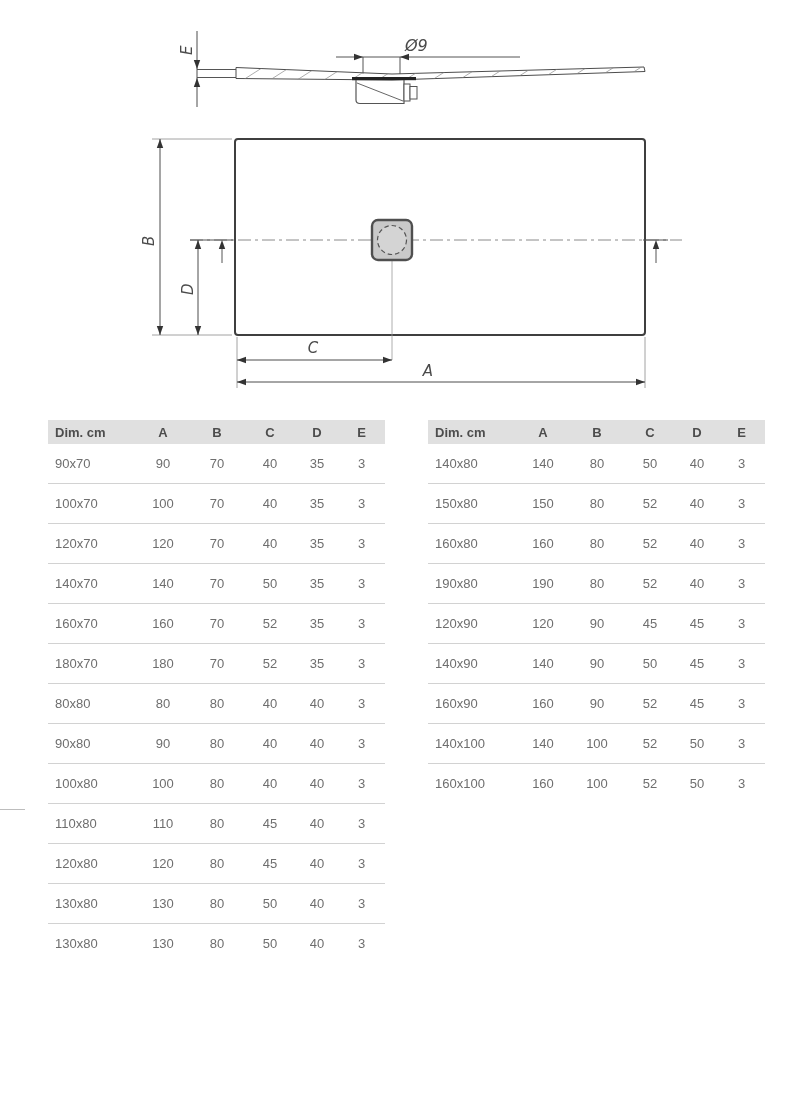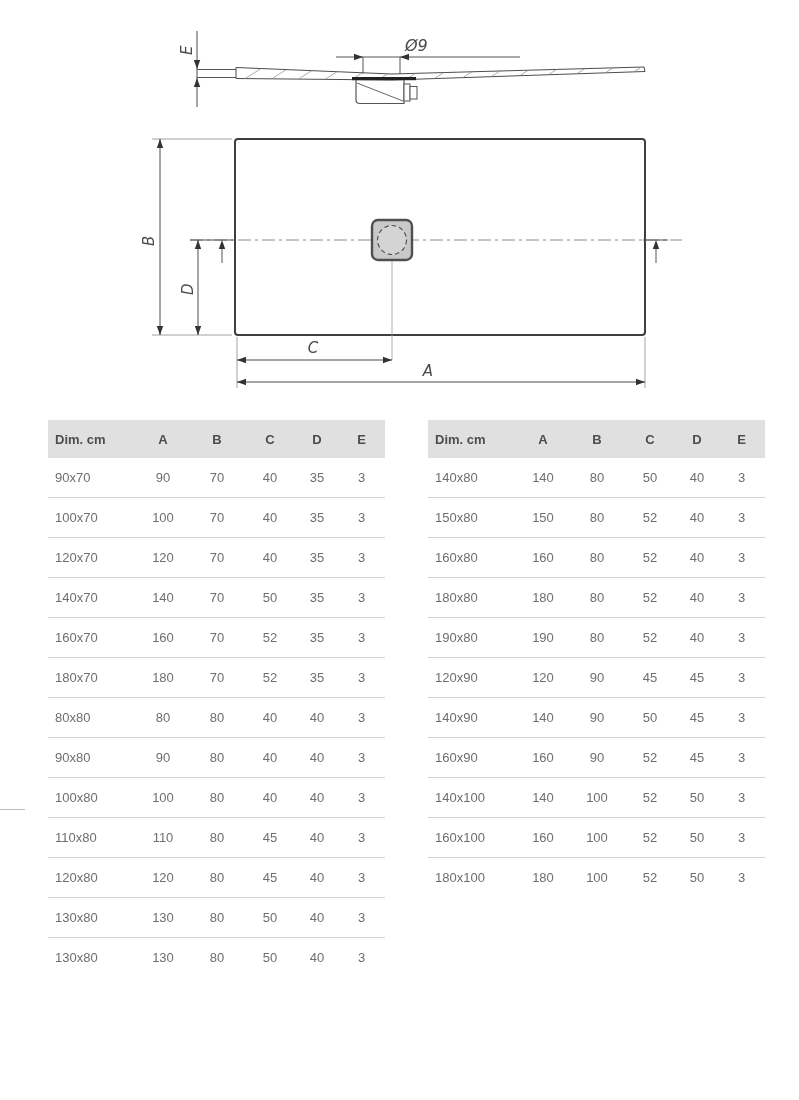--- a/index.html
+++ b/index.html
@@ -25,21 +25,21 @@
     table-layout:fixed;
     width:337px;
     font-size:13px;
     color:#6e6e6e;
   }
   table.dims thead th{
     background:#e0e0e0;
     color:#4d4d4d;
     font-weight:bold;
     font-size:13px;
-    height:38px;
+    height:24px;
     text-align:center;
     padding:0;
   }
   table.dims tbody td{
     height:39px;
     text-align:center;
     padding:0;
     border-top:1px solid #d2d2d2;
     white-space:nowrap;
   }
@@ -315,28 +315,20 @@
           </tr>
           <tr>
             <td>160x80</td>
             <td>160</td>
             <td>80</td>
             <td>52</td>
             <td>40</td>
             <td>3</td>
           </tr>
           <tr>
-            <td>180x80</td>
-            <td>180</td>
-            <td>80</td>
-            <td>52</td>
-            <td>40</td>
-            <td>3</td>
-          </tr>
-          <tr>
             <td>190x80</td>
             <td>190</td>
             <td>80</td>
             <td>52</td>
             <td>40</td>
             <td>3</td>
           </tr>
           <tr>
             <td>120x90</td>
             <td>120</td>
@@ -370,26 +362,18 @@
             <td>3</td>
           </tr>
           <tr>
             <td>160x100</td>
             <td>160</td>
             <td>100</td>
             <td>52</td>
             <td>50</td>
             <td>3</td>
           </tr>
-          <tr>
-            <td>180x100</td>
-            <td>180</td>
-            <td>100</td>
-            <td>52</td>
-            <td>50</td>
-            <td>3</td>
-          </tr>
         </tbody>
     </table>
   </div>
 
   <div class="stray-line"></div>
 </div>
 
 </body></html>

